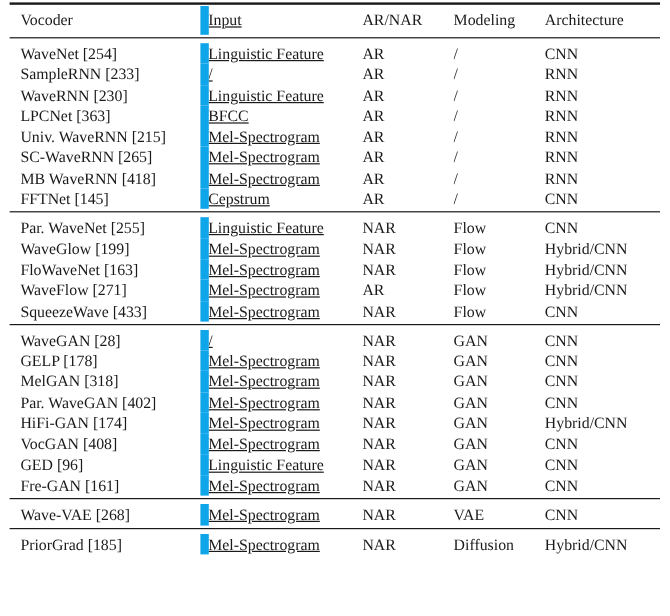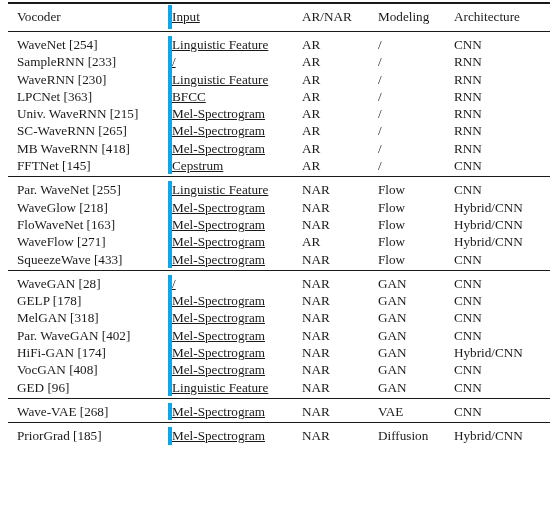--- a/index.html
+++ b/index.html
@@ -74,21 +74,21 @@
     display: block;
     width: 100%;
     background: #1a1a1a;
   }
   .rule-top    .rule-line { height: 2px; margin-top: 2px; margin-bottom: 1px; }
   .rule-head   .rule-line { height: 1px; margin-top: 2px; margin-bottom: 4px; }
   .rule-sect   .rule-line { height: 1px; margin-top: 2px; margin-bottom: 4px; }
 
   
   td.vsep, th.vsep {
-    border-right: 4px solid #0ea5e9;
+    border-right: 7px solid #0ea5e9;
     padding-right: 6px;
   }
   td.after-vsep, th.after-vsep {
     padding-left: 7px;
     text-decoration: underline;
   }
 
   
   .c1pad { padding-left: 9px; }
 </style>
@@ -285,21 +285,21 @@
           </td>
           <td>
             <span class="cell">Flow</span>
           </td>
           <td>
             <span class="cell">CNN</span>
           </td>
         </tr>
         <tr>
           <td class="vsep">
-            <span class="cell c1pad">WaveGlow [218]</span>
+            <span class="cell c1pad">WaveGlow [199]</span>
           </td>
           <td class="after-vsep">
             <span class="cell">Mel-Spectrogram</span>
           </td>
           <td>
             <span class="cell">NAR</span>
           </td>
           <td>
             <span class="cell">Flow</span>
           </td>
@@ -475,20 +475,37 @@
           <td>
             <span class="cell">NAR</span>
           </td>
           <td>
             <span class="cell">GAN</span>
           </td>
           <td>
             <span class="cell">CNN</span>
           </td>
         </tr>
+        <tr>
+          <td class="vsep">
+            <span class="cell c1pad">Fre-GAN [161]</span>
+          </td>
+          <td class="after-vsep">
+            <span class="cell">Mel-Spectrogram</span>
+          </td>
+          <td>
+            <span class="cell">NAR</span>
+          </td>
+          <td>
+            <span class="cell">GAN</span>
+          </td>
+          <td>
+            <span class="cell">CNN</span>
+          </td>
+        </tr>
         <tr class="rule rule-sect">
           <td colspan="5">
             <span class="rule-line"></span>
           </td>
         </tr>
         <tr>
           <td class="vsep">
             <span class="cell c1pad">Wave-VAE [268]</span>
           </td>
           <td class="after-vsep">

